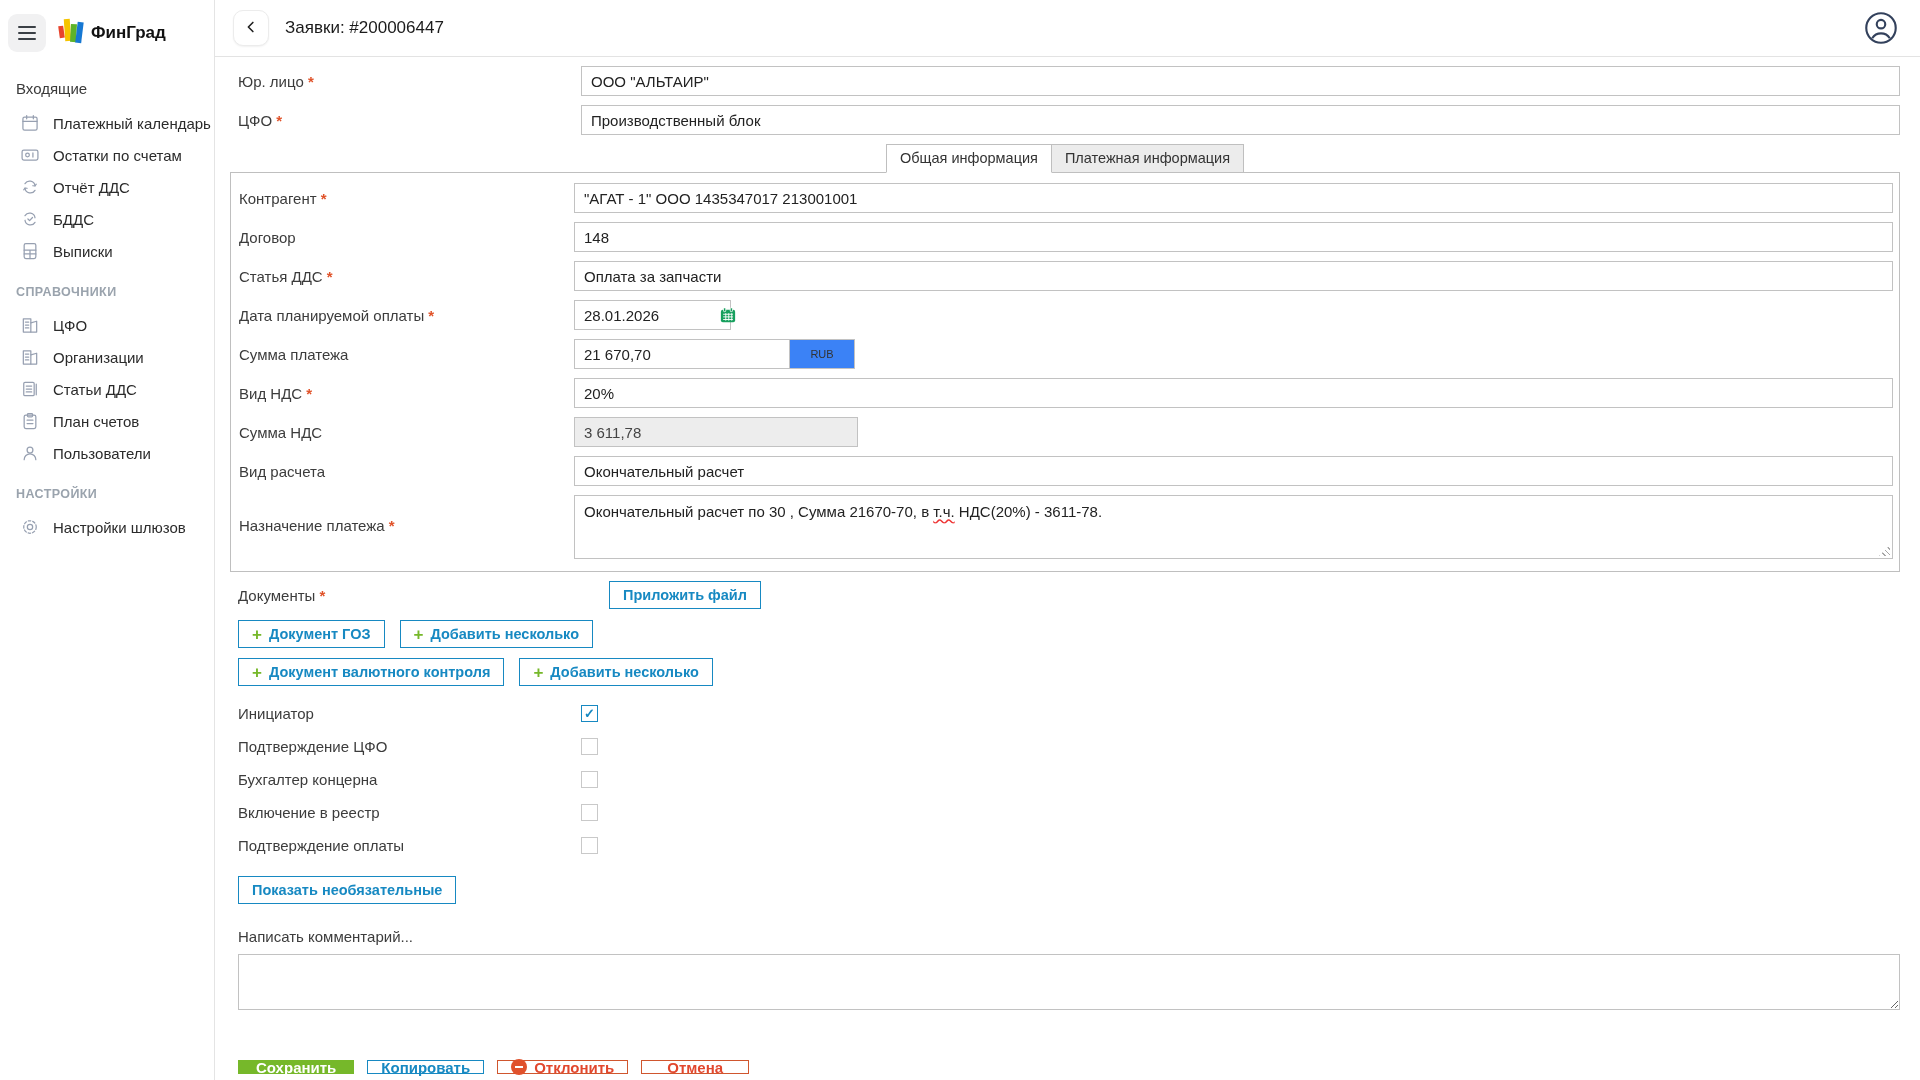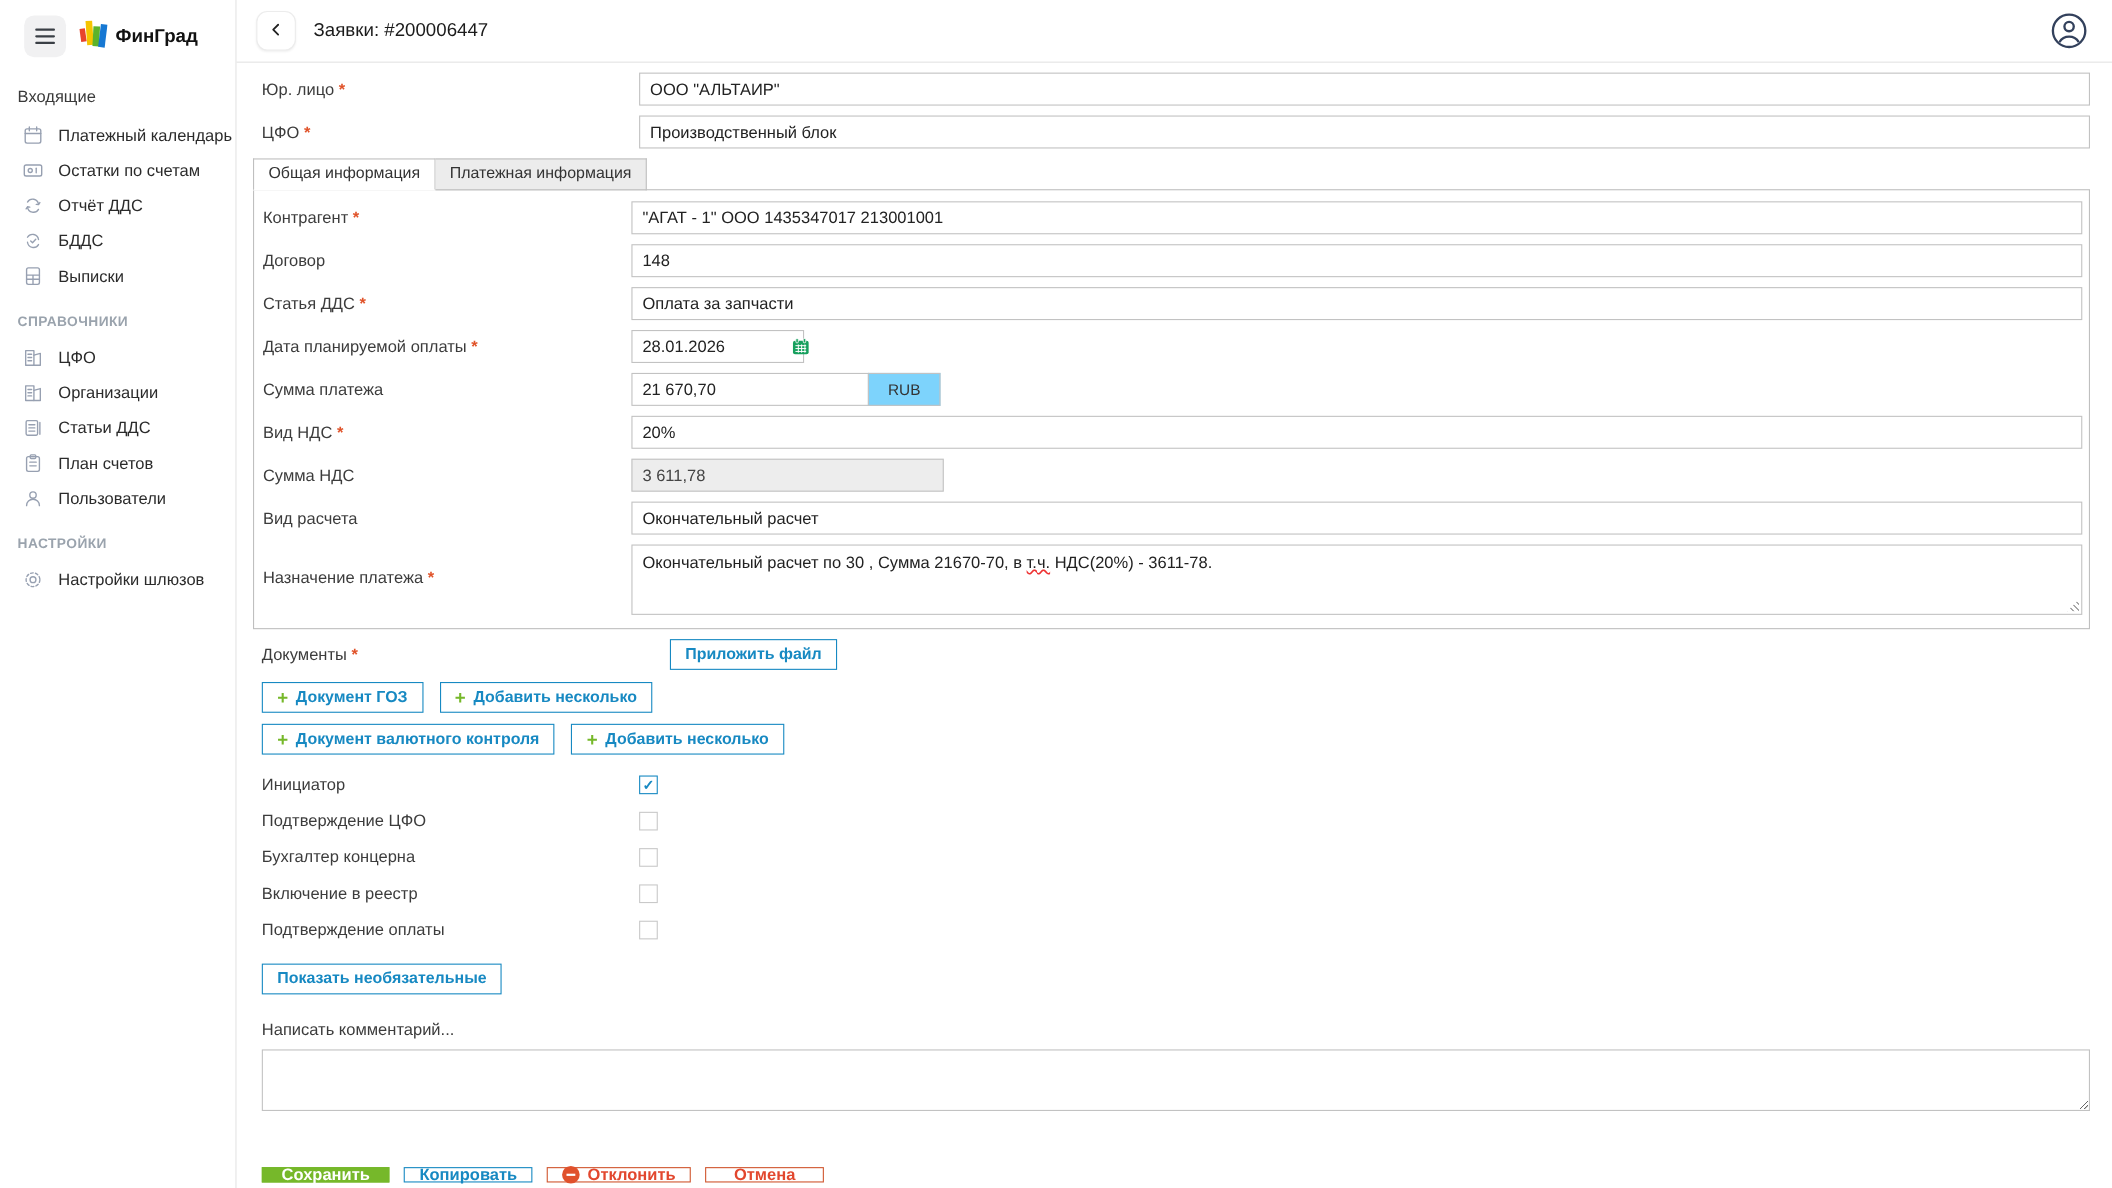--- a/index.html
+++ b/index.html
@@ -3,21 +3,21 @@
 <meta charset="utf-8">
 <style>
   * { box-sizing: border-box; margin: 0; padding: 0; }
   html, body { width: 1920px; height: 1080px; background: #fff;
     font-family: "Liberation Sans", sans-serif; color: #333; overflow: hidden; }
   .app { display: flex; width: 1920px; height: 1080px; }
 
   
   .sidebar { width: 215px; min-width: 215px; height: 100%; background: #fff;
     border-right: 1px solid #e4e4e4; padding-top: 10px; }
-  .brand-row { display: flex; align-items: center; gap: 12px; padding: 2px 12px 0 22px; height: 44px; }
+  .brand-row { display: flex; align-items: center; gap: 12px; padding: 2px 12px 0 8px; height: 44px; }
   .burger { width: 38px; height: 38px; border-radius: 9px; background: #f1f1f2; border: none;
     display: flex; flex-direction: column; gap: 4px; align-items: center; justify-content: center; cursor: pointer; }
   .burger span { width: 18px; height: 2px; background: #3a3f45; border-radius: 1px; }
   .brand { display: flex; align-items: center; gap: 7px; }
   .brand-name { font-size: 17px; font-weight: 700; color: #111; }
   .nav { padding: 20px 0 0 0; }
   .nav-section-title { font-size: 15px; color: #3a3a3a; padding: 6px 16px 10px 16px; }
   .nav-section-title.gray { font-size: 12.5px; font-weight: 700; color: #9aa3ad;
     letter-spacing: .4px; padding-top: 18px; }
   .nav-item { display: flex; align-items: center; gap: 13px; height: 32px; padding: 0 16px 0 20px; cursor: pointer; }
@@ -41,37 +41,37 @@
   .content { padding: 9px 20px 0 23px; }
 
   .frow { display: grid; grid-template-columns: 343px 1fr; align-items: center; margin-bottom: 9px; }
   .flabel { font-size: 15px; color: #3c3c3c; }
   .required .flabel::after { content: " *"; color: #e0532a; font-weight: 700; }
   .finput { height: 30px; width: 100%; border: 1px solid #c2c2c2; padding: 0 9px; font-size: 15px;
     color: #222; font-family: "Liberation Sans", sans-serif; background: #fff; }
   .finput:disabled { background: #ededed; color: #444; }
 
   
-  .tabs { display: flex; margin: 8px 0 0 -8px; position: relative; z-index: 2; }
+  .tabs { display: flex; margin: 8px 0 0 -8px; position: relative; z-index: 2; justify-content: center; }
   .tab { font-size: 14.5px; color: #333; padding: 5px 13px 6px 13px; border: 1px solid #bfbfbf;
     cursor: pointer; }
   .tab.active { background: #fff; border-bottom-color: #fff; }
   .tab.inactive { background: #ececec; border-left: none; }
   .tabpanel { border: 1px solid #bfbfbf; margin-left: -8px; margin-top: -1px;
     padding: 10px 6px 12px 8px; margin-bottom: 9px; }
   .tabpanel .frow { grid-template-columns: 335px 1fr; }
 
   .date-wrap { position: relative; width: 170px; }
   .date-wrap .finput { width: 157px; padding-right: 30px; }
   .cal-ico { position: absolute; right: 7px; top: 6px; width: 18px; height: 18px; }
 
   .amount-wrap { display: flex; }
   .amount-wrap .finput { width: 216px; }
-  .addon { height: 30px; width: 66px; margin-left: -1px; background: #7dd3fc; border: 1px solid #c2c2c2;
-    display: flex; align-items: center; justify-content: center; font-size: 14px; color: #333; }
+  .addon { height: 30px; width: 66px; margin-left: -1px; background: #3b82f6; border: 1px solid #c2c2c2;
+    display: flex; align-items: center; justify-content: center; font-size: 11px; color: #333; }
   .vat-sum { width: 284px; }
 
   .purpose-row { align-items: flex-start; }
   .purpose-row .flabel { margin-top: 22px; }
   .purpose-box { position: relative; min-height: 64px; border: 1px solid #c2c2c2; background: #fff;
     padding: 6px 9px; font-size: 15px; color: #222; line-height: 1.35; }
   .typo { text-decoration: underline wavy #e33; text-decoration-skip-ink: none; }
   .grip { position: absolute; right: 2px; bottom: 2px; width: 11px; height: 11px;
     background: repeating-linear-gradient(45deg, #a7a7a7 0 1px, transparent 1px 4px);
     clip-path: polygon(100% 0, 0 100%, 100% 100%); }

